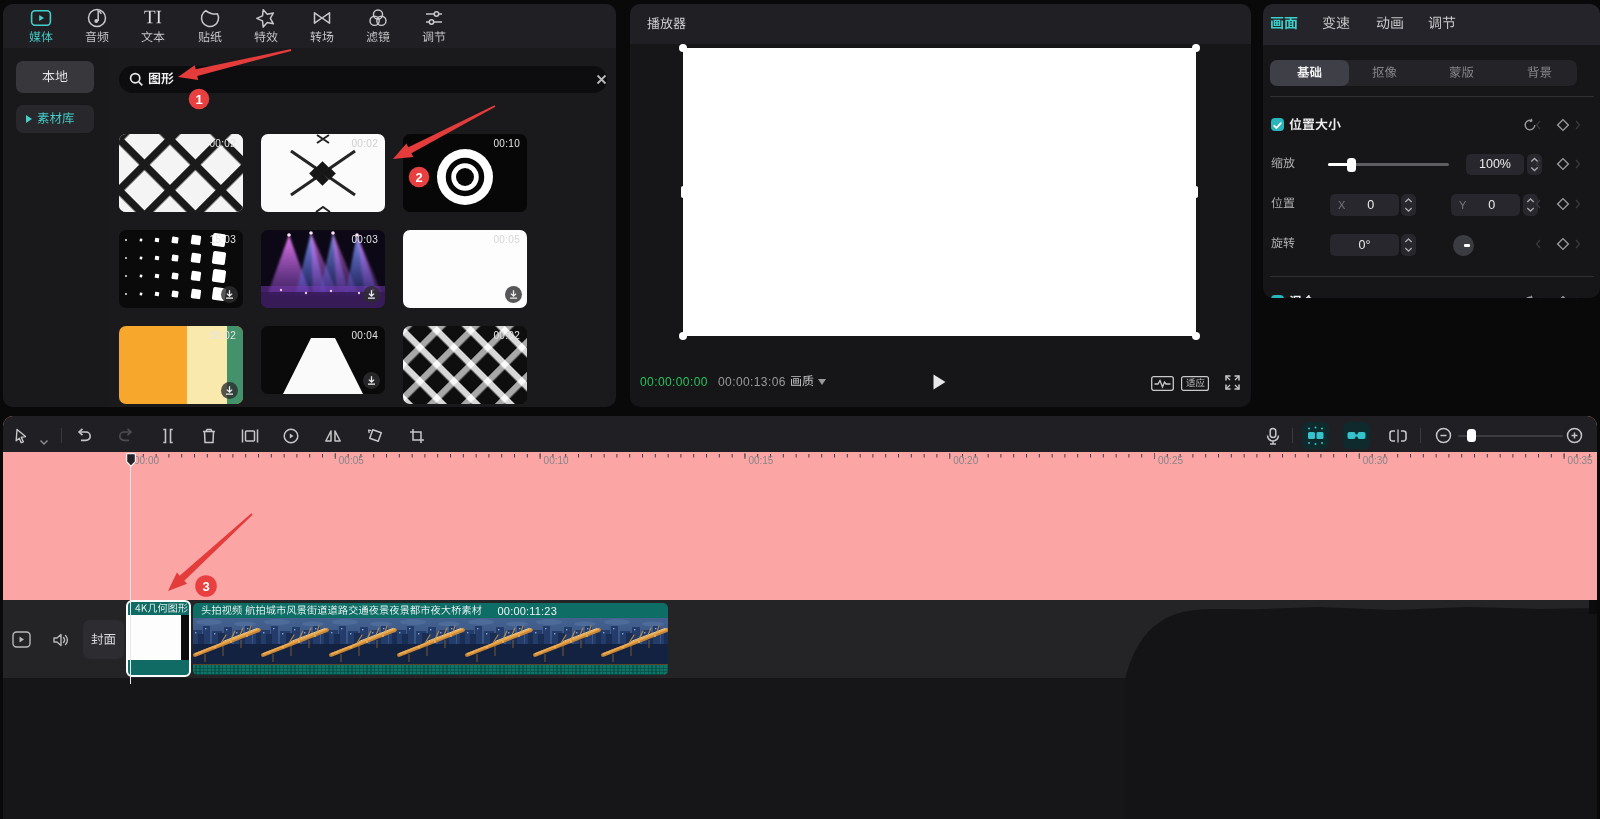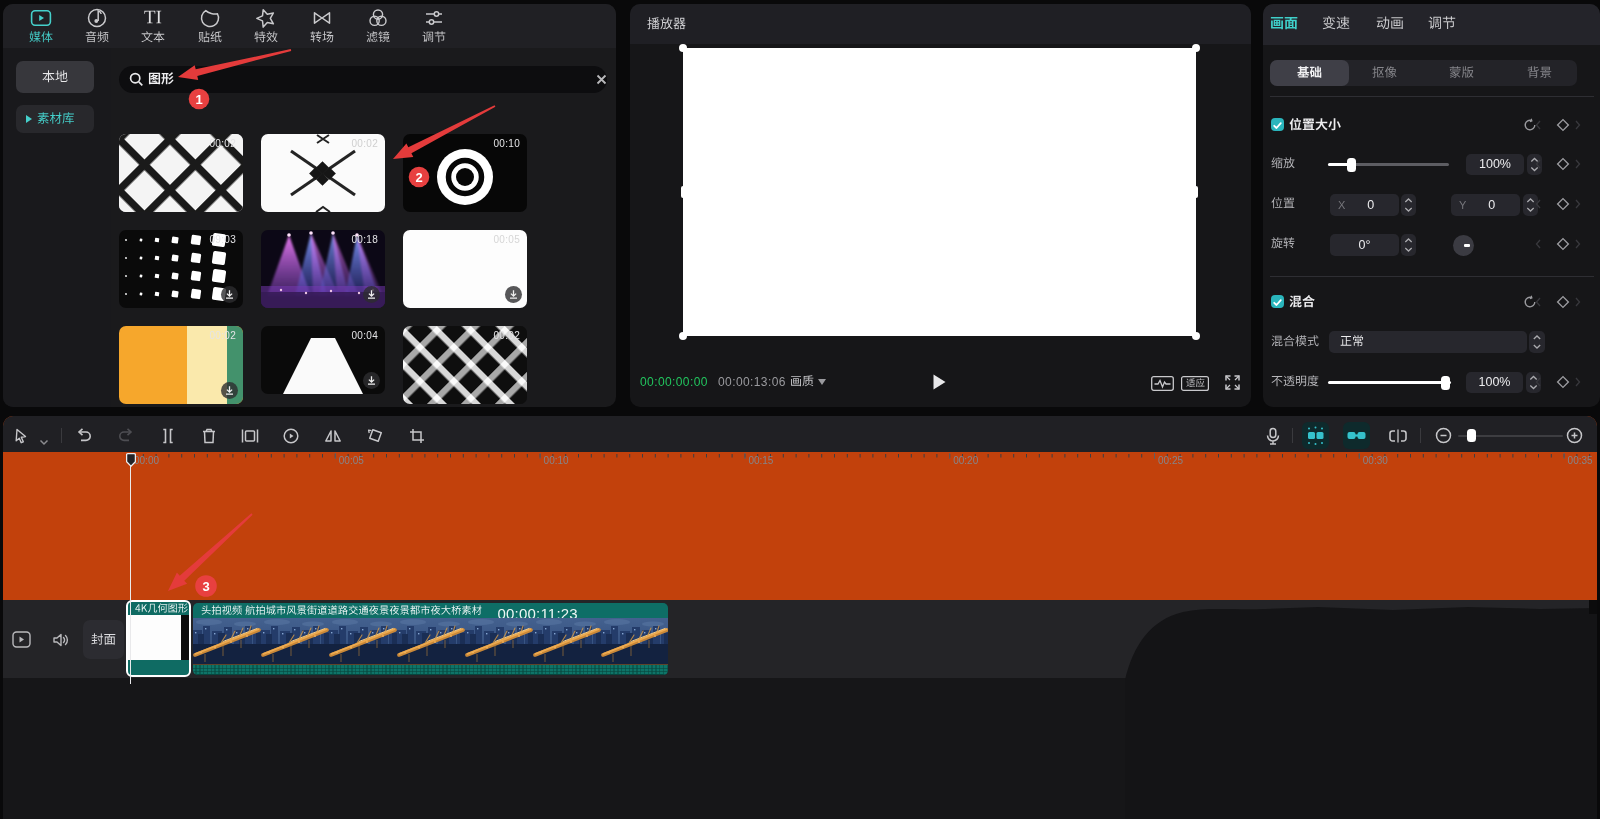--- a/index.html
+++ b/index.html
@@ -171,21 +171,21 @@
       <rect x="35.9" y="43.9" width="4.2" height="4.2" rx="0.6" fill="#fff" transform="rotate(8 38 46)"></rect>
       <rect x="52.8" y="42.8" width="6.5" height="6.5" rx="1.0" fill="#fff" transform="rotate(8 56 46)"></rect>
       <rect x="72.2" y="41.2" width="9.5" height="9.5" rx="1.4" fill="#fff" transform="rotate(8 77 46)"></rect>
       <rect x="93.5" y="39.5" width="13" height="13" rx="1.9" fill="#fff" transform="rotate(8 100 46)"></rect>
       <rect x="6.2" y="63.2" width="1.6" height="1.6" rx="0.2" fill="#fff" transform="rotate(8 7 64)"></rect>
       <rect x="20.7" y="62.7" width="2.6" height="2.6" rx="0.4" fill="#fff" transform="rotate(8 22 64)"></rect>
       <rect x="35.9" y="61.9" width="4.2" height="4.2" rx="0.6" fill="#fff" transform="rotate(8 38 64)"></rect>
       <rect x="52.8" y="60.8" width="6.5" height="6.5" rx="1.0" fill="#fff" transform="rotate(8 56 64)"></rect>
       <rect x="72.2" y="59.2" width="9.5" height="9.5" rx="1.4" fill="#fff" transform="rotate(8 77 64)"></rect>
       <rect x="93.5" y="57.5" width="13" height="13" rx="1.9" fill="#fff" transform="rotate(8 100 64)"></rect>
-    </svg><div class="txt" style="right:7px;top:4px;font-size:10px;color:#e4e4e6;letter-spacing:0.3px">09:03</div><div class="abs" style="right:5px;bottom:5px;width:17px;height:17px;border-radius:50%;background:rgba(45,45,48,0.8)"><svg width="17" height="17" viewBox="0 0 17 17" fill="none" stroke="#f0f0f0" stroke-width="1.3">
+    </svg><div class="txt" style="right:7px;top:4px;font-size:10px;color:#e4e4e6;letter-spacing:0.3px">15:03</div><div class="abs" style="right:5px;bottom:5px;width:17px;height:17px;border-radius:50%;background:rgba(45,45,48,0.8)"><svg width="17" height="17" viewBox="0 0 17 17" fill="none" stroke="#f0f0f0" stroke-width="1.3">
         <path d="M8.5 4.2 V9.8 M5.9 7.6 L8.5 10.2 L11.1 7.6 M5 12.2 H12"></path>
       </svg></div></div>
 <div class="abs" style="left:261px;top:230px;width:124px;height:78px;border-radius:7px;overflow:hidden"><svg width="124" height="78">
       <rect width="124" height="78" fill="#0c0816"></rect>
       <defs>
         <filter id="bl5">
           <feGaussianBlur stdDeviation="1.2"></feGaussianBlur>
         </filter>
         <linearGradient id="bm1" x1="0" y1="0" x2="0" y2="1">
           <stop offset="0" stop-color="#ef7df5" stop-opacity="0.95"></stop>
@@ -213,21 +213,21 @@
         <circle cx="72" cy="3" r="1.8"></circle>
         <circle cx="96" cy="5" r="1.8"></circle>
       </g>
       <g fill="#ffd7f0" opacity="0.9">
         <circle cx="20" cy="60" r="1.2"></circle>
         <circle cx="45" cy="63" r="1.2"></circle>
         <circle cx="70" cy="61" r="1.2"></circle>
         <circle cx="98" cy="63" r="1.2"></circle>
         <circle cx="112" cy="60" r="1.2"></circle>
       </g>
-    </svg><div class="txt" style="right:7px;top:4px;font-size:10px;color:#e4e4e6;letter-spacing:0.3px">00:18</div><div class="abs" style="right:5px;bottom:5px;width:17px;height:17px;border-radius:50%;background:rgba(45,45,48,0.8)"><svg width="17" height="17" viewBox="0 0 17 17" fill="none" stroke="#f0f0f0" stroke-width="1.3">
+    </svg><div class="txt" style="right:7px;top:4px;font-size:10px;color:#e4e4e6;letter-spacing:0.3px">00:03</div><div class="abs" style="right:5px;bottom:5px;width:17px;height:17px;border-radius:50%;background:rgba(45,45,48,0.8)"><svg width="17" height="17" viewBox="0 0 17 17" fill="none" stroke="#f0f0f0" stroke-width="1.3">
         <path d="M8.5 4.2 V9.8 M5.9 7.6 L8.5 10.2 L11.1 7.6 M5 12.2 H12"></path>
       </svg></div></div>
 <div class="abs" style="left:403px;top:230px;width:124px;height:78px;border-radius:7px;overflow:hidden"><svg width="124" height="78">
       <rect width="124" height="78" fill="#fdfdfd"></rect>
     </svg><div class="txt" style="right:7px;top:4px;font-size:10px;color:#d6d6d6;letter-spacing:0.3px">00:05</div><div class="abs" style="right:5px;bottom:5px;width:17px;height:17px;border-radius:50%;background:rgba(45,45,48,0.8)"><svg width="17" height="17" viewBox="0 0 17 17" fill="none" stroke="#f0f0f0" stroke-width="1.3">
         <path d="M8.5 4.2 V9.8 M5.9 7.6 L8.5 10.2 L11.1 7.6 M5 12.2 H12"></path>
       </svg></div></div>
 <div class="abs" style="left:119px;top:326px;width:124px;height:78px;border-radius:7px;overflow:hidden"><svg width="124" height="78">
       <rect width="124" height="78" fill="#f6a72c"></rect>
       <rect x="68" width="40" height="78" fill="#fae9ac"></rect>
@@ -288,21 +288,21 @@
     </svg>
     <svg style="position:absolute;left:555.5px;top:374.3px;" width="19.0" height="10.5" viewBox="0 0 19.0 10.5" fill="#c9c9cc">
       <path transform="translate(0.0,8.2) scale(0.0095,-0.0095)" d="M62 763C116 714 180 644 209 598L268 644C238 690 172 758 117 804ZM459 339H808V175H459ZM248 483H39V413H176V103C133 85 85 46 38 -1L85 -64C137 -2 188 51 223 51C246 51 278 21 320 -2C391 -42 476 -52 595 -52C691 -52 868 -47 940 -42C942 -21 953 14 961 33C864 22 714 15 597 15C488 15 401 21 337 58C295 80 271 101 248 110ZM387 401V113H883V401H672V528H953V595H672V727C755 738 833 752 893 770L856 833C736 796 523 772 350 759C358 742 367 716 369 699C440 703 519 709 597 717V595H306V528H597V401Z"></path>
       <path transform="translate(9.5,8.2) scale(0.0095,-0.0095)" d="M264 490C305 382 353 239 372 146L443 175C421 268 373 407 329 517ZM481 546C513 437 550 295 564 202L636 224C621 317 584 456 549 565ZM468 828C487 793 507 747 521 711H121V438C121 296 114 97 36 -45C54 -52 88 -74 102 -87C184 62 197 286 197 438V640H942V711H606C593 747 565 804 541 848ZM209 39V-33H955V39H684C776 194 850 376 898 542L819 571C781 398 704 194 607 39Z"></path>
     </svg>
     <svg class="abs" style="left:595px;top:371px" width="15" height="15" viewBox="0 0 15 15" fill="none" stroke="#c9c9cc" stroke-width="1.5">
       <path d="M5.5 1 H1 V5.5 M9.5 1 H14 V5.5 M5.5 14 H1 V9.5 M9.5 14 H14 V9.5"></path>
       <path d="M1 1 L5 5 M14 1 L10 5 M1 14 L5 10 M14 14 L10 10" stroke-width="1.2"></path>
     </svg>
   </div>
-<div class="panel" style="left:1263px;top:4px;width:337px;height:403px;background:#161618">
+<div class="panel" style="left:1263px;top:4px;width:337px;height:294px;background:#161618">
     <div class="abs" style="left:0;top:0;width:337px;height:41px;background:#24242a"></div>
     <svg style="position:absolute;left:7px;top:12.3px;" width="28.0" height="15.4" viewBox="0 0 28.0 15.4" fill="#3fd0ca">
       <path transform="translate(0.0,12.0) scale(0.0140,-0.0140)" d="M63 790V678H940V790ZM261 597V141H738V597ZM359 324H445V239H359ZM548 324H635V239H548ZM359 500H445V415H359ZM548 500H635V415H548ZM75 531V-42H805V-87H926V535H805V70H198V531Z"></path>
       <path transform="translate(14.0,12.0) scale(0.0140,-0.0140)" d="M416 315H570V240H416ZM416 409V479H570V409ZM416 146H570V72H416ZM50 792V679H416C412 649 406 618 401 589H91V-90H207V-39H786V-90H908V589H526L554 679H954V792ZM207 72V479H309V72ZM786 72H678V479H786Z"></path>
     </svg>
     <svg style="position:absolute;left:59px;top:12.3px;" width="28.0" height="15.4" viewBox="0 0 28.0 15.4" fill="#cdcdd0">
       <path transform="translate(0.0,12.0) scale(0.0140,-0.0140)" d="M223 629C193 558 143 486 88 438C105 429 133 409 147 397C200 450 257 530 290 611ZM691 591C752 534 825 450 861 396L920 435C885 487 812 567 747 623ZM432 831C450 803 470 767 483 738H70V671H347V367H422V671H576V368H651V671H930V738H567C554 769 527 816 504 849ZM133 339V272H213C266 193 338 128 424 75C312 30 183 1 52 -16C65 -32 83 -63 89 -82C233 -59 375 -22 499 34C617 -24 758 -62 913 -82C922 -62 940 -33 956 -16C815 -1 686 29 576 74C680 133 766 210 823 309L775 342L762 339ZM296 272H709C658 206 585 152 500 109C416 153 347 207 296 272Z"></path>
       <path transform="translate(14.0,12.0) scale(0.0140,-0.0140)" d="M68 760C124 708 192 634 223 587L283 632C250 679 181 750 125 799ZM266 483H48V413H194V100C148 84 95 42 42 -9L89 -72C142 -10 194 43 231 43C254 43 285 14 327 -11C397 -50 482 -61 600 -61C695 -61 869 -55 941 -50C942 -29 954 5 962 24C865 14 717 7 602 7C494 7 408 13 344 50C309 69 286 87 266 97ZM428 528H587V400H428ZM660 528H827V400H660ZM587 839V736H318V671H587V588H358V340H554C496 255 398 174 306 135C322 121 344 96 355 78C437 121 525 198 587 283V49H660V281C744 220 833 147 880 95L928 145C875 201 773 279 684 340H899V588H660V671H945V736H660V839Z"></path>
     </svg>
     <svg style="position:absolute;left:113px;top:12.3px;" width="28.0" height="15.4" viewBox="0 0 28.0 15.4" fill="#cdcdd0">
@@ -452,21 +452,21 @@
         <path d="M4.3 7.5 L7.5 4.5 L10.7 7.5"></path>
         <path d="M4.3 13.5 L7.5 16.5 L10.7 13.5"></path>
       </svg></div>
     <svg class="abs" style="left:272px;top:372px" width="46 " height="12" viewBox="0 0 46 12" fill="none" stroke="#38383d" stroke-width="1.3">
       <path d="M5 2 L1.5 6 L5 10 M41 2 L44.5 6 L41 10"></path>
     </svg>
     <svg class="abs" style="left:293px;top:371px" width="14" height="14" viewBox="0 0 14 14" fill="none" stroke="#9a9a9e" stroke-width="1.4">
       <rect x="3.2" y="3.2" width="7.6" height="7.6" transform="rotate(45 7 7)"></rect>
     </svg>
   </div>
-<div class="panel" style="left:3px;top:416px;width:1594px;height:403px;background:#c2410c;border-radius:10px 10px 0 0">
+<div class="panel" style="left:3px;top:416px;width:1594px;height:403px;background:#fca5a5;border-radius:10px 10px 0 0">
     <div class="abs" style="left:0;top:0;width:1594px;height:36px;background:#202024"></div>
     <div class="abs" style="left:9.0px;top:10.5px;width:18px;height:18px"><svg width="18" height="18" viewBox="0 0 18 18" fill="none" stroke="#c6c6c9" stroke-width="1.4" stroke-linejoin="round">
         <path d="M5 2.5 L13.5 9.5 L9.3 10.3 L11.3 14.8 L9.2 15.7 L7.3 11.2 L4.2 13.8 Z"></path>
       </svg></div>
     <div class="abs" style="left:36.0px;top:16.0px;width:10px;height:7px"><svg width="10" height="7" viewBox="0 0 10 7" fill="none" stroke="#8b8b8f" stroke-width="1.5">
         <path d="M1.5 1.5 L5 5 L8.5 1.5"></path>
       </svg></div>
     <div class="abs" style="left:58px;top:12px;width:1px;height:15px;background:#3a3a3e"></div>
     <div class="abs" style="left:72.0px;top:10.5px;width:18px;height:18px"><svg width="18" height="18" viewBox="0 0 18 18" fill="none" stroke="#c6c6c9" stroke-width="1.6">
         <path d="M4.5 5 H11 a4.2 4.2 0 0 1 0 8.4 H6"></path>
@@ -715,21 +715,21 @@
         <path transform="translate(188.3,8.9) scale(0.0103,-0.0103)" d="M560 406C603 371 652 321 675 288L725 330C700 362 649 410 606 443ZM555 477H827C787 356 724 257 644 179C582 241 532 313 496 391C517 419 537 447 555 477ZM562 658C516 531 419 384 305 294C321 282 345 257 357 242C390 269 422 301 451 335C489 260 536 192 591 132C508 64 411 15 306 -18C322 -31 345 -62 354 -80C458 -43 557 9 643 81C722 9 815 -47 919 -82C931 -62 953 -31 970 -16C867 14 775 65 697 130C795 229 873 358 917 524L870 547L856 544H593C610 575 624 606 637 637ZM287 658C229 515 131 379 24 292C41 279 69 249 81 235C119 269 156 309 192 354V-79H265V456C301 513 334 574 360 636ZM430 823C449 795 468 759 482 729H60V658H942V729H567C553 762 525 811 500 846Z"></path>
         <path transform="translate(198.6,8.9) scale(0.0103,-0.0103)" d="M242 640H755V576H242ZM242 753H755V690H242ZM265 290H736V195H265ZM623 66C715 31 830 -26 888 -66L939 -17C877 24 761 78 671 110ZM291 114C231 66 132 20 44 -9C61 -21 87 -48 100 -63C185 -28 292 29 359 86ZM433 506C443 493 453 477 462 461H56V399H941V461H543C533 482 518 505 502 524H830V804H170V524H487ZM193 346V140H462V-6C462 -17 459 -20 445 -21C431 -22 382 -22 330 -20C340 -37 350 -61 353 -80C424 -80 470 -80 499 -70C529 -61 538 -45 538 -8V140H811V346Z"></path>
         <path transform="translate(208.9,8.9) scale(0.0103,-0.0103)" d="M508 806C488 758 465 713 439 670V724H313V832H243V724H89V657H243V537H43V470H283C206 394 118 331 21 283C35 269 59 238 68 222C96 237 123 253 149 271V-75H217V-16H443V-61H515V373H281C315 403 347 436 377 470H560V537H431C488 612 536 695 576 785ZM313 657H431C405 615 376 575 344 537H313ZM217 47V153H443V47ZM217 213V311H443V213ZM603 783V-80H677V712H864C831 632 786 524 741 439C846 352 878 276 878 212C879 176 871 147 848 133C835 126 819 122 801 122C779 120 749 121 716 124C729 103 737 71 738 50C770 48 805 48 832 51C858 54 881 62 900 74C936 97 951 144 951 206C951 277 924 356 818 449C867 542 922 657 963 752L909 786L897 783Z"></path>
         <path transform="translate(219.2,8.9) scale(0.0103,-0.0103)" d="M413 825C437 785 464 732 480 693H51V620H458V484H148V36H223V411H458V-78H535V411H785V132C785 118 780 113 762 112C745 111 684 111 616 114C627 92 639 62 642 40C728 40 784 40 819 53C852 65 862 88 862 131V484H535V620H951V693H550L565 698C550 738 515 801 486 848Z"></path>
         <path transform="translate(229.5,8.9) scale(0.0103,-0.0103)" d="M560 406C603 371 652 321 675 288L725 330C700 362 649 410 606 443ZM555 477H827C787 356 724 257 644 179C582 241 532 313 496 391C517 419 537 447 555 477ZM562 658C516 531 419 384 305 294C321 282 345 257 357 242C390 269 422 301 451 335C489 260 536 192 591 132C508 64 411 15 306 -18C322 -31 345 -62 354 -80C458 -43 557 9 643 81C722 9 815 -47 919 -82C931 -62 953 -31 970 -16C867 14 775 65 697 130C795 229 873 358 917 524L870 547L856 544H593C610 575 624 606 637 637ZM287 658C229 515 131 379 24 292C41 279 69 249 81 235C119 269 156 309 192 354V-79H265V456C301 513 334 574 360 636ZM430 823C449 795 468 759 482 729H60V658H942V729H567C553 762 525 811 500 846Z"></path>
         <path transform="translate(239.8,8.9) scale(0.0103,-0.0103)" d="M461 839C460 760 461 659 446 553H62V476H433C393 286 293 92 43 -16C64 -32 88 -59 100 -78C344 34 452 226 501 419C579 191 708 14 902 -78C915 -56 939 -25 958 -8C764 73 633 255 563 476H942V553H526C540 658 541 758 542 839Z"></path>
         <path transform="translate(250.1,8.9) scale(0.0103,-0.0103)" d="M521 335V258C521 168 497 52 366 -34C381 -44 410 -70 420 -85C559 9 593 149 593 256V335ZM757 333V-76H832V333ZM401 580V512H547C505 433 446 370 368 325C383 311 406 279 415 265C510 325 578 407 626 512H727C772 420 848 323 919 272C931 289 954 314 970 327C909 365 843 438 799 512H956V580H652C667 624 679 672 689 724C770 734 847 747 908 763L862 826C760 796 580 776 430 765C438 748 448 721 450 703C502 706 558 710 614 715C605 667 593 621 577 580ZM193 840V647H50V577H186C155 440 93 281 30 197C44 179 62 146 70 124C116 191 160 298 193 410V-79H261V450C288 402 318 344 331 314L377 368C361 397 286 510 261 541V577H379V647H261V840Z"></path>
         <path transform="translate(260.4,8.9) scale(0.0103,-0.0103)" d="M636 86C721 44 828 -21 880 -64L939 -18C882 26 774 87 691 127ZM293 128C233 72 135 20 46 -15C63 -27 91 -53 104 -66C190 -27 293 36 362 101ZM193 294C211 301 240 305 440 316C349 277 270 248 236 237C176 216 131 204 98 201C104 182 114 149 116 135C143 143 182 148 479 165V8C479 -4 475 -7 458 -8C443 -9 389 -9 327 -7C339 -27 351 -55 355 -77C429 -77 479 -76 510 -65C543 -53 552 -33 552 6V169L801 183C828 160 851 137 867 118L926 159C884 206 797 271 728 315L673 279C694 265 717 249 739 233L328 213C466 258 606 316 740 388L688 436C651 415 610 394 569 374L337 362C391 385 444 412 495 444L471 463H950V523H536V588H844V645H536V709H903V767H536V841H461V767H105V709H461V645H160V588H461V523H54V463H406C340 421 267 388 243 378C215 367 193 360 173 358C180 340 190 308 193 294Z"></path>
         <path transform="translate(270.7,8.9) scale(0.0103,-0.0103)" d="M777 839V625H477V553H752C676 395 545 227 419 141C437 126 460 99 472 79C583 164 697 306 777 449V22C777 4 770 -2 752 -2C733 -3 668 -4 604 -2C614 -23 626 -58 630 -79C716 -79 775 -77 808 -64C842 -52 855 -30 855 23V553H959V625H855V839ZM227 840V626H60V553H217C178 414 102 259 26 175C39 156 59 125 68 103C127 173 184 287 227 405V-79H302V437C344 383 396 312 418 275L466 339C441 370 338 490 302 527V553H440V626H302V840Z"></path>
       </svg>
-      <div class="txt" style="left:305px;top:2px;font-size:15px;color:#eef6f5;letter-spacing:0.2px">00:00:11:23</div>
+      <div class="txt" style="left:305px;top:2px;font-size:11px;color:#eef6f5;letter-spacing:0.2px">00:00:11:23</div>
       <svg class="abs" style="left:0;top:14.5px" width="475" height="46" viewBox="0 0 475 46">
         <defs>
           <linearGradient id="skyg" x1="0" y1="0" x2="0" y2="1">
             <stop offset="0" stop-color="#44618f"></stop>
             <stop offset="1" stop-color="#2c4776"></stop>
           </linearGradient>
           <pattern id="city" width="68" height="46" patternUnits="userSpaceOnUse">
             <rect width="68" height="46" fill="url(#skyg)"></rect>
             <g fill="#53719e" opacity="0.7">
               <ellipse cx="16" cy="4" rx="13" ry="3"></ellipse>

